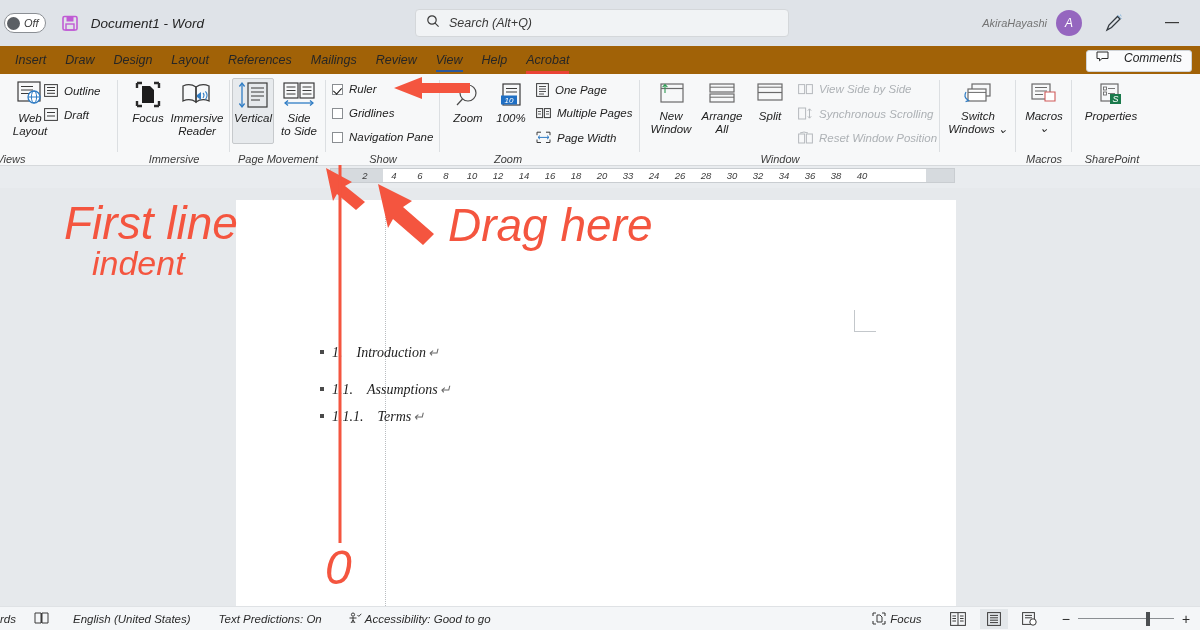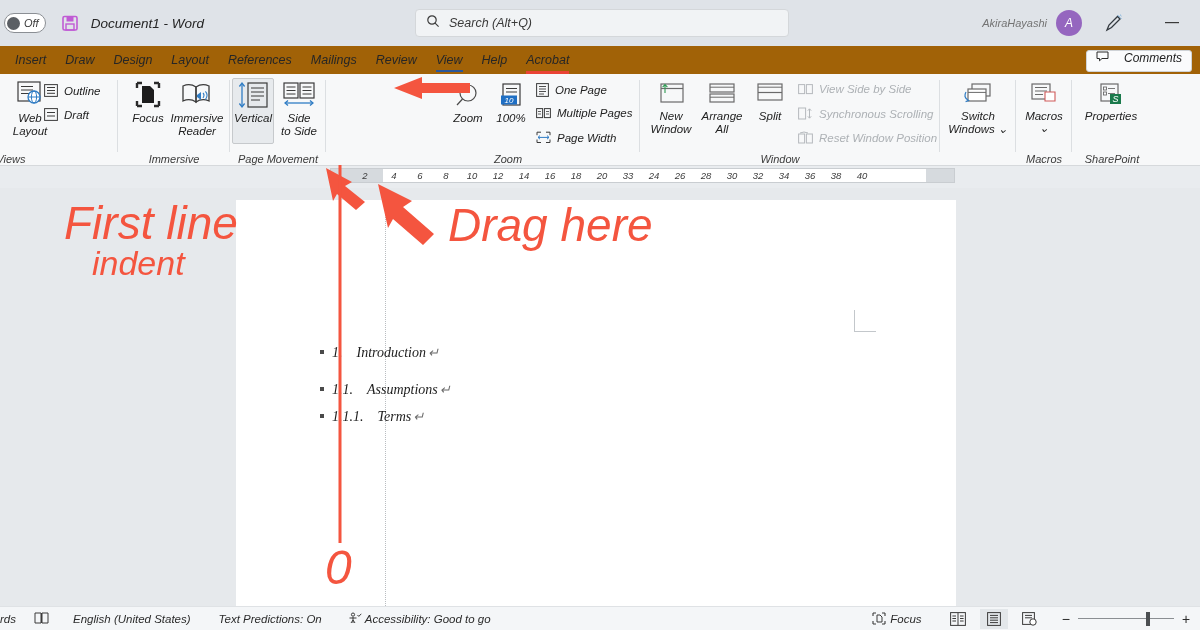--- a/index.html
+++ b/index.html
@@ -378,20 +378,36 @@
           <path d="M8 20.4 L5 23 L8 25.6 M30 20.4 L33 23 L30 25.6" fill="none" stroke="#2f7cc4" stroke-width="1.3"></path>
         </svg>
         <span class="cap">Side</span>
         <span class="cap" style="margin-top:0">to Side</span>
       </div>
 
       <div class="glabel">Page Movement</div>
       <div class="sep"></div>
     </div>
 
+    <div class="grp" style="left:326px; width:114px;">
+      <div class="smallitem" style="left:6px; top:9px;">
+        <span class="cbox on"></span>
+        <span>Ruler</span>
+      </div>
+      <div class="smallitem" style="left:6px; top:33px;">
+        <span class="cbox"></span>
+        <span>Gridlines</span>
+      </div>
+      <div class="smallitem" style="left:6px; top:57px;">
+        <span class="cbox"></span>
+        <span>Navigation Pane</span>
+      </div>
+      <div class="glabel">Show</div>
+      <div class="sep"></div>
+    </div>
 
     <div class="grp" style="left:440px; width:200px;">
       <div class="btn" style="left:6px; top:8px; width:44px;">
         <svg width="34" height="28" viewBox="0 0 34 28">
           <circle cx="17" cy="11" r="8" fill="none" stroke="#4a4a4a" stroke-width="1.2"></circle>
           <line x1="11.5" y1="17" x2="6" y2="23" stroke="#4a4a4a" stroke-width="1.2"></line>
         </svg>
         <span class="cap">Zoom</span>
       </div>
 

